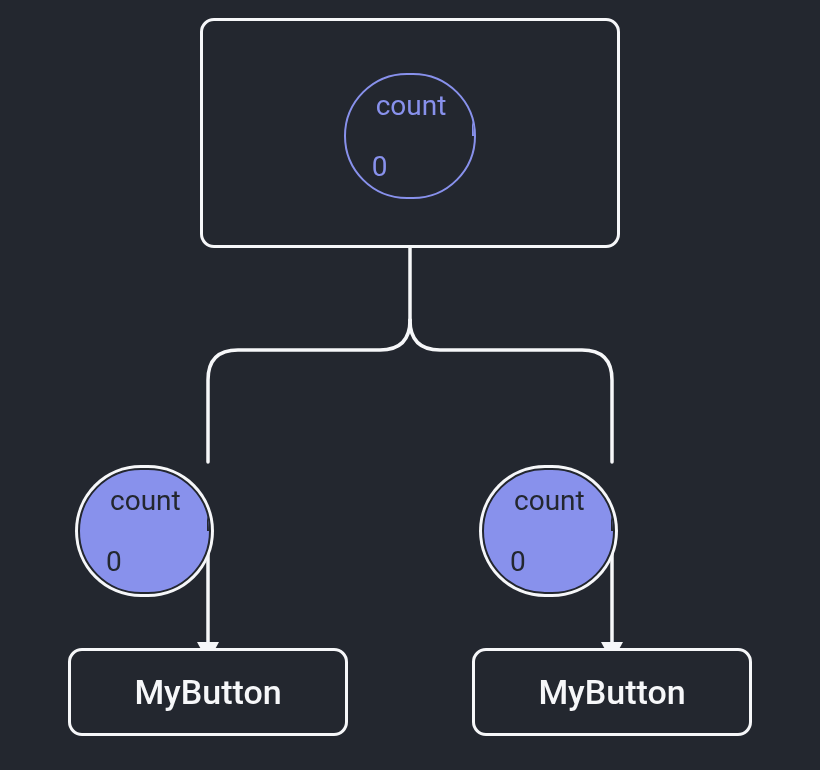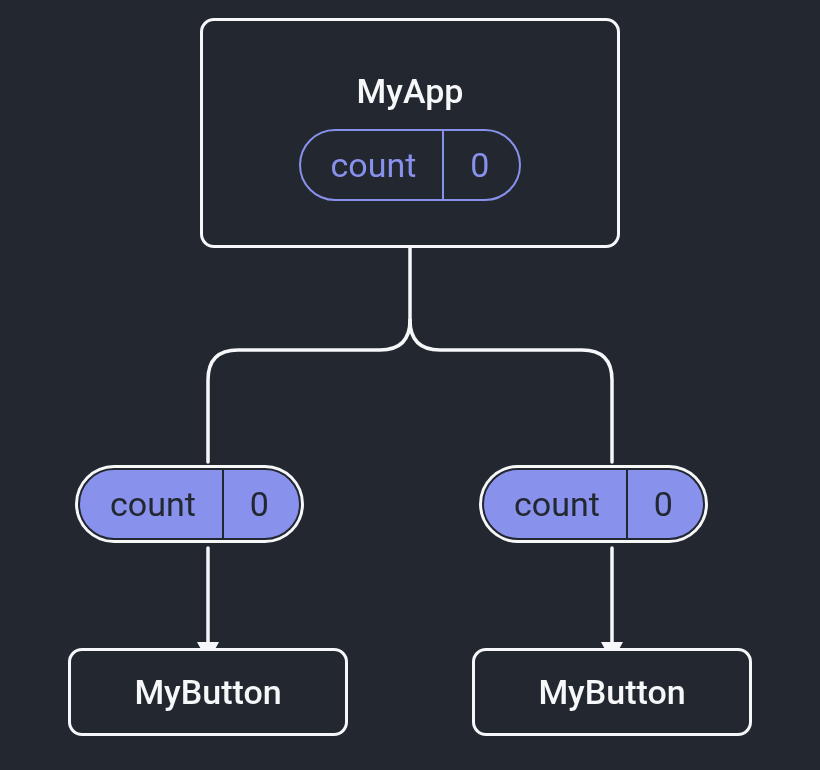--- a/index.html
+++ b/index.html
@@ -41,21 +41,22 @@
   #child-left{left:68px}
   #child-right{left:472px}
 
   
   .pill{
     position:absolute;
     display:flex;
     align-items:stretch;
     border-radius:999px;
     overflow:hidden;
-    font-size:34px;
+    font-size:28px;
+    flex-direction:column;
   }
   .pill-inline{position:static}
   .pill .pill-label{
     padding:14px 26px 14px 30px;
   }
   .pill .pill-value{
     padding:14px 30px 14px 26px;
   }
   
   .pill-outline{
@@ -100,21 +101,20 @@
     <line x1="208" y1="548" x2="208" y2="648"></line>
     <line x1="612" y1="548" x2="612" y2="648"></line>
   </g>
   <g fill="#f6f7f9">
     <polygon points="208,662 197,642 219,642"></polygon>
     <polygon points="612,662 601,642 623,642"></polygon>
   </g>
 </svg>
 
 <div id="root-card" class="node-box">
-  <div class="node-title">MyApp</div>
   <div class="pill pill-inline pill-outline">
     <span class="pill-label">count</span>
     <span class="pill-value">0</span>
   </div>
 </div>
 
 <div id="pill-left" class="pill pill-fill">
   <span class="pill-label">count</span>
   <span class="pill-value">0</span>
 </div>

